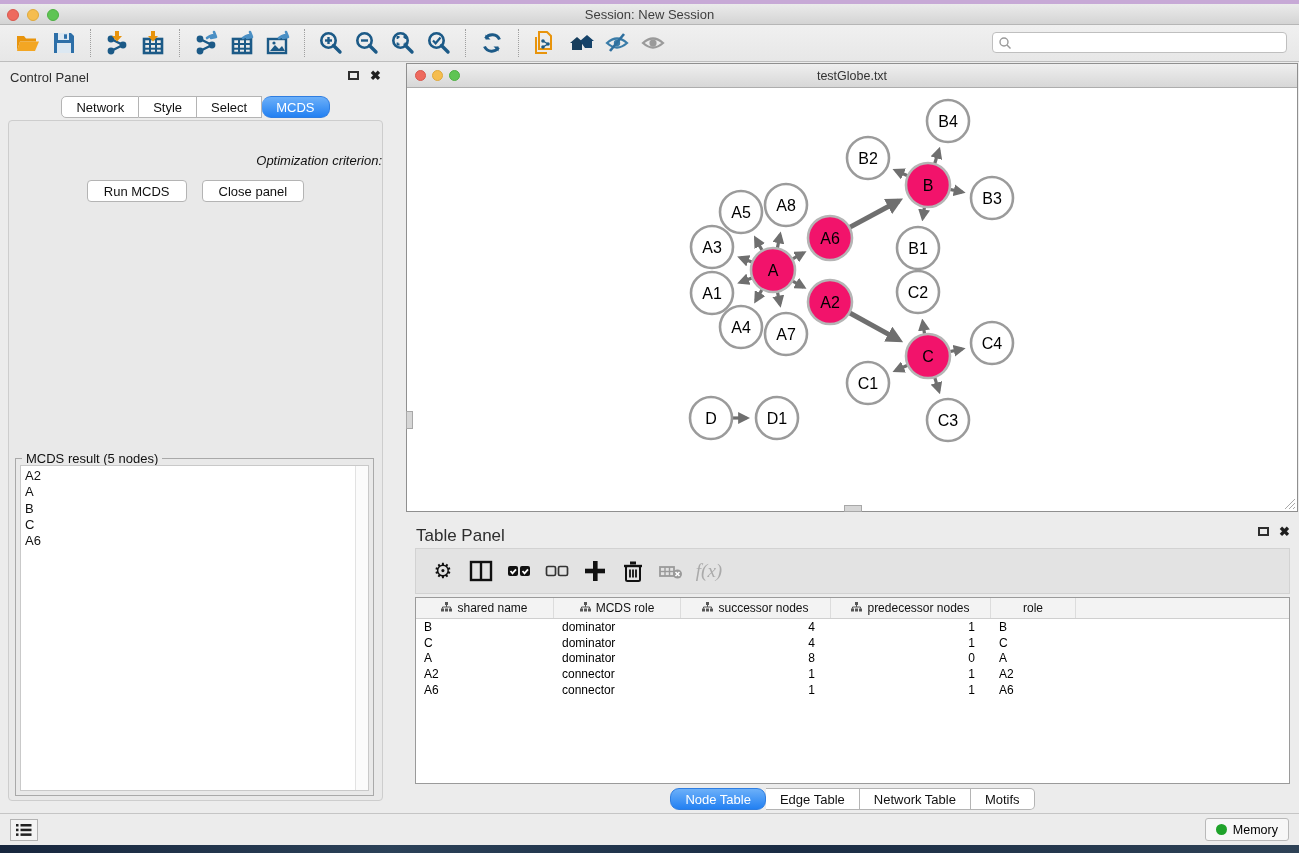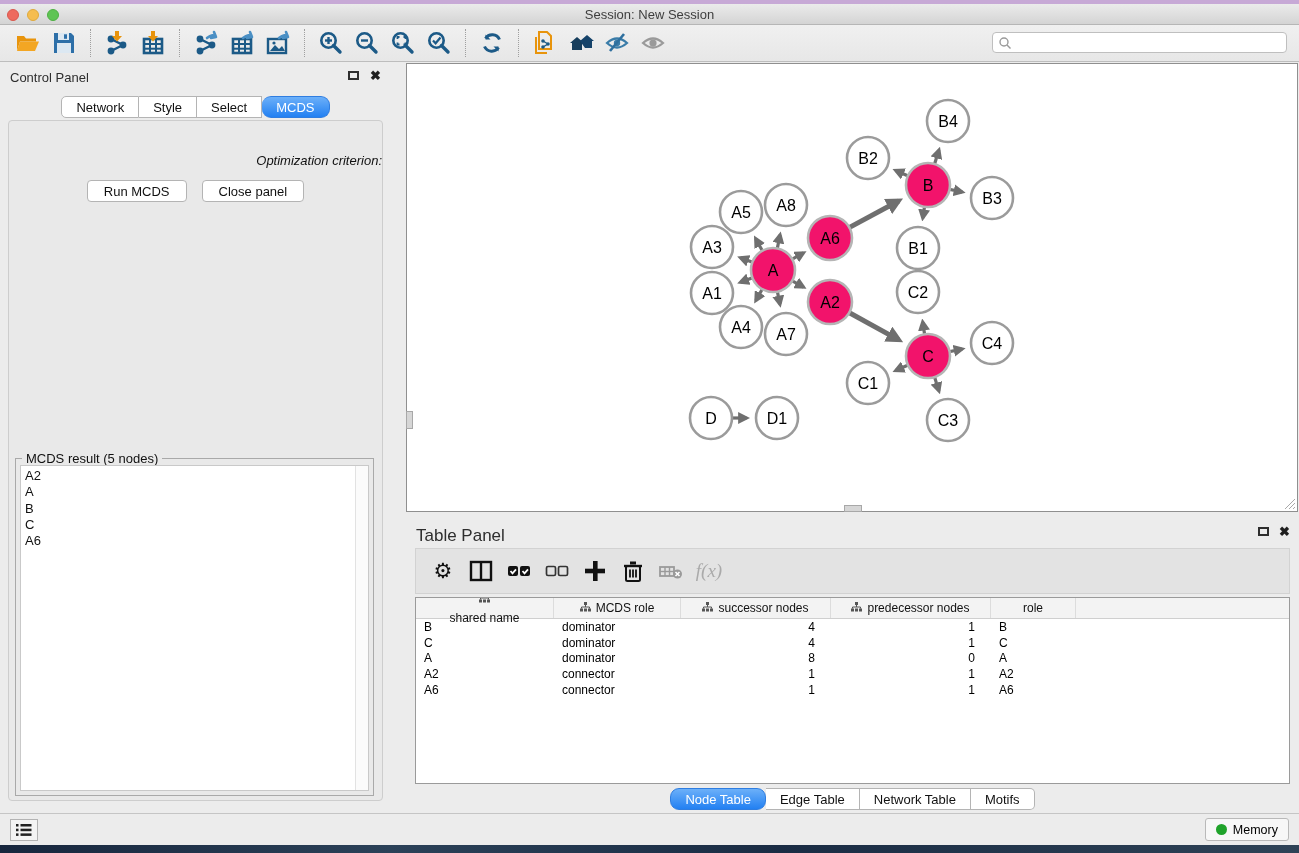--- a/index.html
+++ b/index.html
@@ -294,20 +294,26 @@
             <div class="mcds-item">C</div>
             <div class="mcds-item">A6</div>
           </div>
         <div id="mcds-scrollbar"></div>
       </div>
     </div>
   </div>
 </div>
 
 <div id="network-window">
+  <div id="nw-titlebar">
+    <span class="traffic t-red" style="left:8px"></span>
+    <span class="traffic t-yellow" style="left:25px"></span>
+    <span class="traffic t-green" style="left:42px"></span>
+    <div class="win-title">testGlobe.txt</div>
+  </div>
   <div id="nw-canvas">
     <svg id="graph-svg" width="890" height="423">
       <defs>
         <marker id="arrow" viewBox="0 0 10 10" refX="7" refY="5" markerWidth="12" markerHeight="12" markerUnits="userSpaceOnUse" orient="auto">
             <path d="M0,0 L10,5 L0,10 Z" fill="#6F6F6F"></path>
           </marker>
         <marker id="arrowBig" viewBox="0 0 10 10" refX="7" refY="5" markerWidth="17" markerHeight="17" markerUnits="userSpaceOnUse" orient="auto">
             <path d="M0,0 L10,5 L0,10 Z" fill="#6F6F6F"></path>
           </marker>
       </defs>
@@ -484,21 +490,21 @@
           <circle cx="19.5" cy="16" r="4.5" fill="#9a9a9a"></circle>
           <path d="M17.5 14 l4 4 m0 -4 l-4 4" stroke="#fff" stroke-width="1.6"></path>
         </svg>
       </div>
       <div class="tp-icon">
         <span style="font-size:19px;color:#aaa;font-family:'Liberation Serif',serif;font-style:italic">f(x)</span>
       </div>
     </div>
   <div id="tp-table">
     <div id="tp-colheads">
-        <div class="colhead" style="width: 138px; flex-direction: column;">
+        <div class="colhead" style="width: 138px;">
           <span><svg width="11" height="10" viewBox="0 0 11 10">
               <rect x="4" y="0" width="3" height="3" fill="#555"></rect>
               <line x1="5.5" y1="3" x2="5.5" y2="5" stroke="#555" stroke-width="1"></line>
               <line x1="1.5" y1="5" x2="9.5" y2="5" stroke="#555" stroke-width="1"></line>
               <line x1="1.5" y1="5" x2="1.5" y2="6.5" stroke="#555" stroke-width="1"></line>
               <line x1="9.5" y1="5" x2="9.5" y2="6.5" stroke="#555" stroke-width="1"></line>
               <rect x="0" y="6.5" width="3" height="3" fill="#555"></rect>
               <rect x="8" y="6.5" width="3" height="3" fill="#555"></rect>
               <rect x="4" y="6.5" width="3" height="3" fill="#555"></rect>
             </svg></span>

